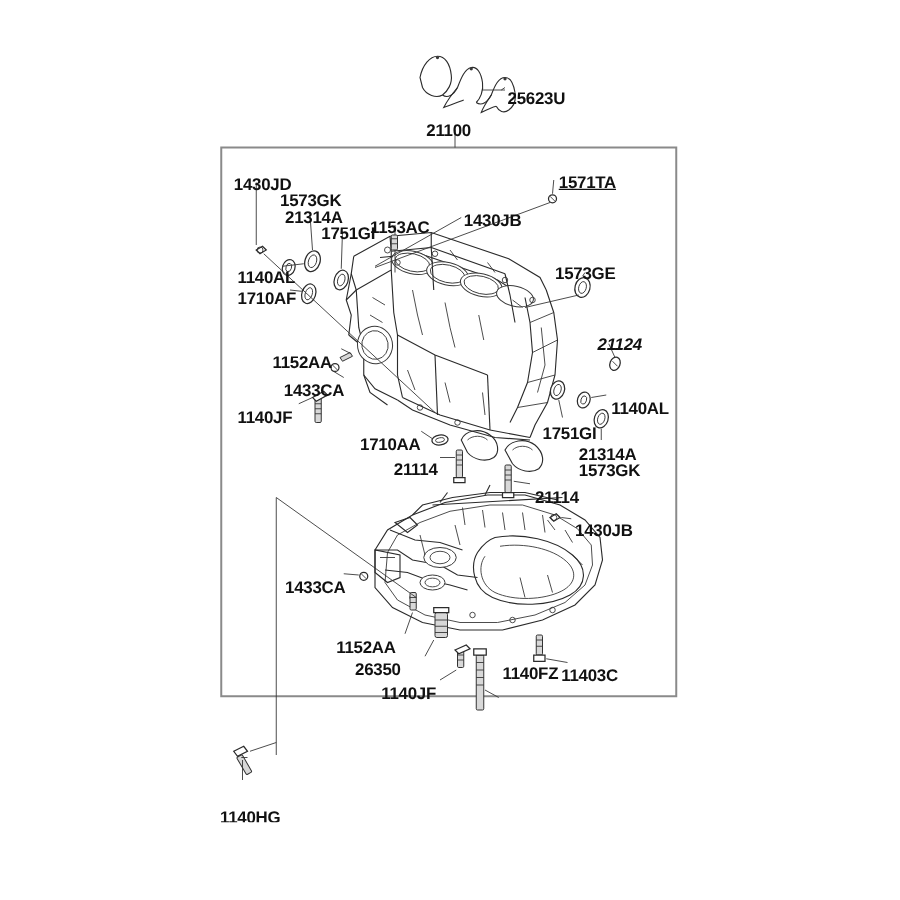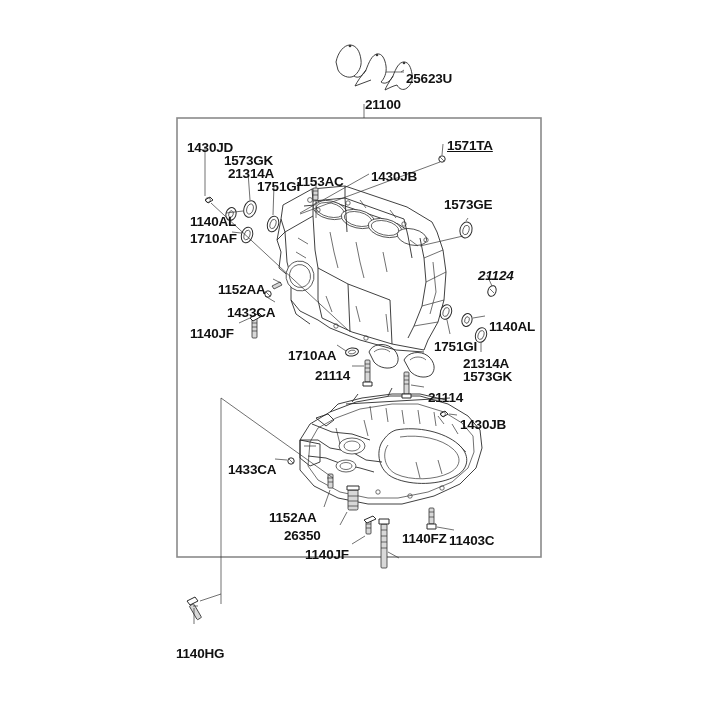--- a/index.html
+++ b/index.html
@@ -424,29 +424,29 @@
       <path class="thin" d="M221,398 L333,478"></path>
       <path class="thin" d="M221,398 L221,604"></path>
 
       <path class="thin" d="M194,624 L194,608"></path>
       <path class="thin" d="M200,601 L221,594"></path>
     </g>
   </svg>
 
   <div id="labels">
       <div class="lbl" style="left: 406px; top: 72px;">25623U</div>
-      <div class="lbl" style="left: 341px; top: 98px; margin-left: 24px;">21100</div>
+      <div class="lbl" style="left: 341px; top: 98px;">21100</div>
       <div class="lbl" style="left: 187px; top: 141px;">1430JD</div>
       <div class="lbl" style="left: 224px; top: 154px;">1573GK</div>
       <div class="lbl" style="left: 228px; top: 167px;">21314A</div>
       <div class="lbl" style="left: 257px; top: 180px;">1751GI</div>
       <div class="lbl" style="left: 296px; top: 175px;">1153AC</div>
       <div class="lbl" style="left: 371px; top: 170px;">1430JB</div>
       <div class="lbl" style="left: 447px; top: 139px; text-decoration: underline;">1571TA</div>
-      <div class="lbl" style="left: 444px; top: 198px;">1573GE</div>
+      <div class="lbl" style="left: 444px; top: 212px;">1573GE</div>
       <div class="lbl" style="left: 190px; top: 215px;">1140AL</div>
       <div class="lbl" style="left: 190px; top: 232px;">1710AF</div>
       <div class="lbl" style="left: 218px; top: 283px;">1152AA</div>
       <div class="lbl" style="left: 227px; top: 306px;">1433CA</div>
       <div class="lbl" style="left: 190px; top: 327px;">1140JF</div>
       <div class="lbl" style="left: 288px; top: 349px;">1710AA</div>
       <div class="lbl" style="left: 315px; top: 369px;">21114</div>
       <div class="lbl" style="left: 478px; top: 269px; font-style: italic;">21124</div>
       <div class="lbl" style="left: 489px; top: 320px;">1140AL</div>
       <div class="lbl" style="left: 434px; top: 340px;">1751GI</div>

